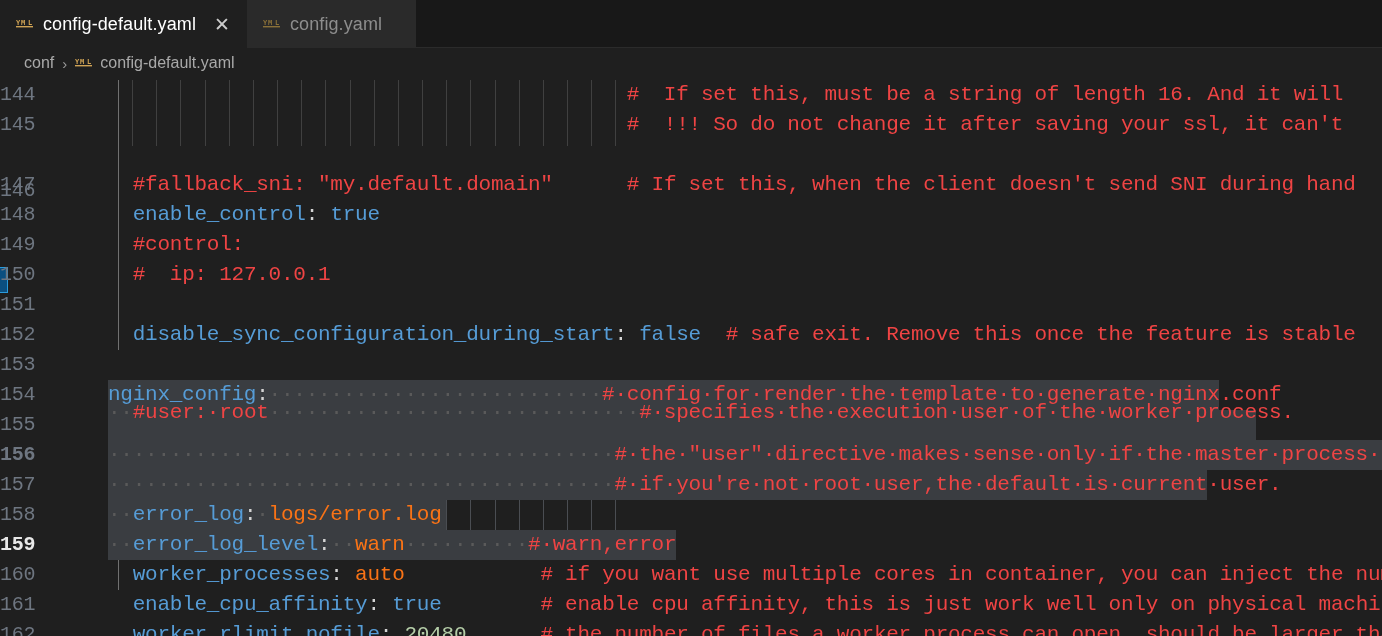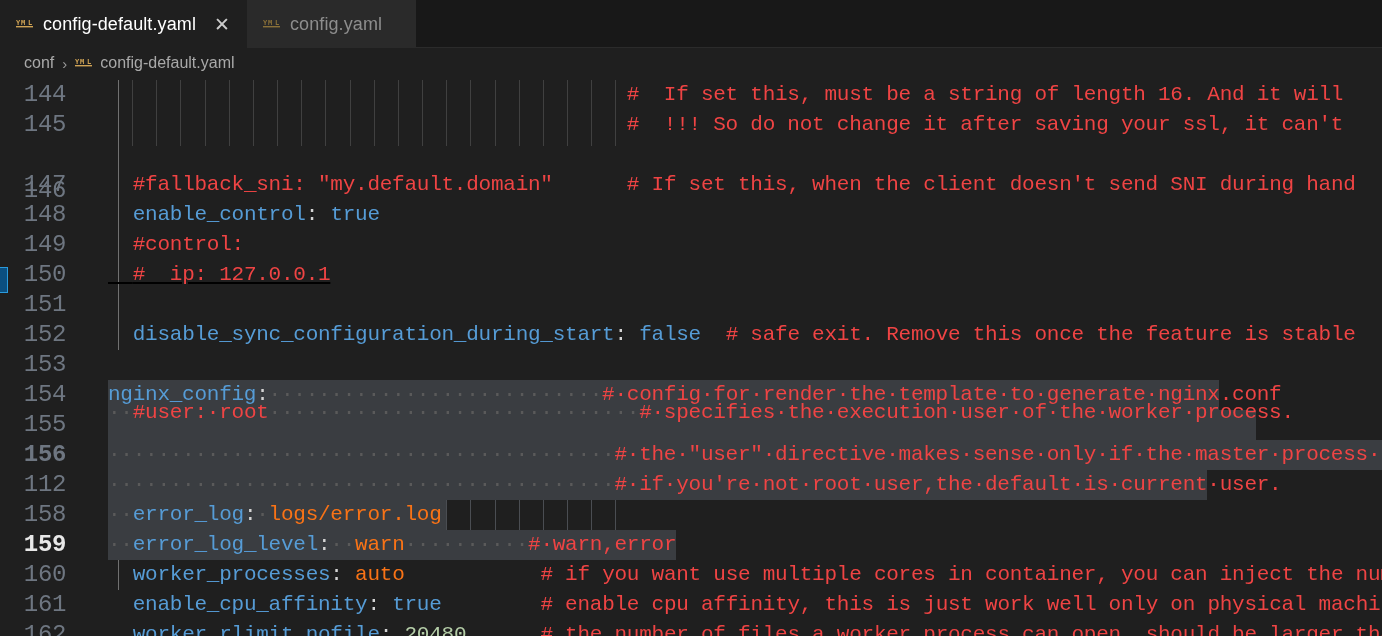--- a/index.html
+++ b/index.html
@@ -105,23 +105,23 @@
   }
   .gutter {
     position: absolute;
     top: 0; left: 0;
     width: 108px; height: 558px;
   }
   .lnum {
     position: absolute;
     right: 18px;
     width: 90px;
-    text-align: center;
+    text-align: left;
     font-family: "Liberation Mono", "DejaVu Sans Mono", monospace;
-    font-size: 24px;
+    font-size: 20px;
     line-height: 30px;
     height: 30px;
     color: #6e7681;
     letter-spacing: -0.2px;
   }
   .lnum.active { color: #e8e8e8; font-weight: 600; }
 
   .code-area {
     position: absolute;
     top: 0; left: 108px;
@@ -223,35 +223,35 @@
         <div class="lnum" style="top: 92px;">147</div>
         <div class="lnum" style="top: 122px;">148</div>
         <div class="lnum" style="top: 152px;">149</div>
         <div class="lnum" style="top: 182px;">150</div>
         <div class="lnum" style="top: 212px;">151</div>
         <div class="lnum" style="top: 242px;">152</div>
         <div class="lnum" style="top: 272px;">153</div>
         <div class="lnum" style="top: 302px;">154</div>
         <div class="lnum" style="top: 332px;">155</div>
         <div class="lnum" style="top: 362px; font-weight: bold;">156</div>
-        <div class="lnum" style="top: 392px;">112</div>
+        <div class="lnum" style="top: 392px;">157</div>
         <div class="lnum" style="top: 422px;">158</div>
         <div class="lnum active" style="top: 452px;">159</div>
         <div class="lnum" style="top: 482px;">160</div>
         <div class="lnum" style="top: 512px;">161</div>
         <div class="lnum" style="top: 542px;">162</div>
       </div>
     <div class="code-area" id="codeArea">
         <div class="line" style="top: 2px;"><span class="txt p">                                          </span><span class="txt c">#  If set this, must be a string of length 16. And it will</span></div>
         <div class="line" style="top: 32px;"><span class="txt p">                                          </span><span class="txt c">#  !!! So do not change it after saving your ssl, it can't</span></div>
         <div class="line" style="top: 62px;"></div>
         <div class="line" style="top: 92px;"><span class="txt p">  </span><span class="txt c">#fallback_sni: "my.default.domain"</span><span class="txt p">      </span><span class="txt c"># If set this, when the client doesn't send SNI during hand</span></div>
         <div class="line" style="top: 122px;"><span class="txt p">  </span><span class="txt k">enable_control</span><span class="txt p">:</span><span class="txt p"> </span><span class="txt b">true</span></div>
         <div class="line" style="top: 152px;"><span class="txt p">  </span><span class="txt c">#control:</span></div>
-        <div class="line" style="top: 182px; text-decoration: underline;"><span class="txt p">  </span><span class="txt c">#  ip: 127.0.0.1</span></div>
+        <div class="line" style="top: 182px;"><span class="txt p">  </span><span class="txt c">#  ip: 127.0.0.1</span></div>
         <div class="line" style="top: 212px;"><span class="txt p">  </span></div>
         <div class="line" style="top: 242px;"><span class="txt p">  </span><span class="txt k">disable_sync_configuration_during_start</span><span class="txt p">:</span><span class="txt p"> </span><span class="txt b">false</span><span class="txt p">  </span><span class="txt c"># safe exit. Remove this once the feature is stable</span></div>
         <div class="line" style="top: 272px;"></div>
         <div class="selblock" style="top: 302px; left: 0px; height: 30px; width: 1111.36px;"></div>
         <div class="line" style="top: 302px;"><span class="txt k">nginx_config</span><span class="txt p">:</span><span class="txt ws">···························</span><span class="txt c">#·config·for·render·the·template·to·generate·nginx.conf</span></div>
         <div class="selblock" style="top: 332px; left: 0px; height: 30px; width: 1147.6px;"></div>
         <div class="line" style="top: 320px;"><span class="txt ws">··</span><span class="txt c">#user:·root</span><span class="txt ws">······························</span><span class="txt c">#·specifies·the·execution·user·of·the·worker·process.</span></div>
         <div class="selblock" style="top: 362px; left: 0px; height: 30px; width: 2416px;"></div>
         <div class="line" style="top: 362px;"><span class="txt ws">·········································</span><span class="txt c">#·the·"user"·directive·makes·sense·only·if·the·master·process·runs·wi</span></div>
         <div class="selblock" style="top: 392px; left: 0px; height: 30px; width: 1099.28px;"></div>

